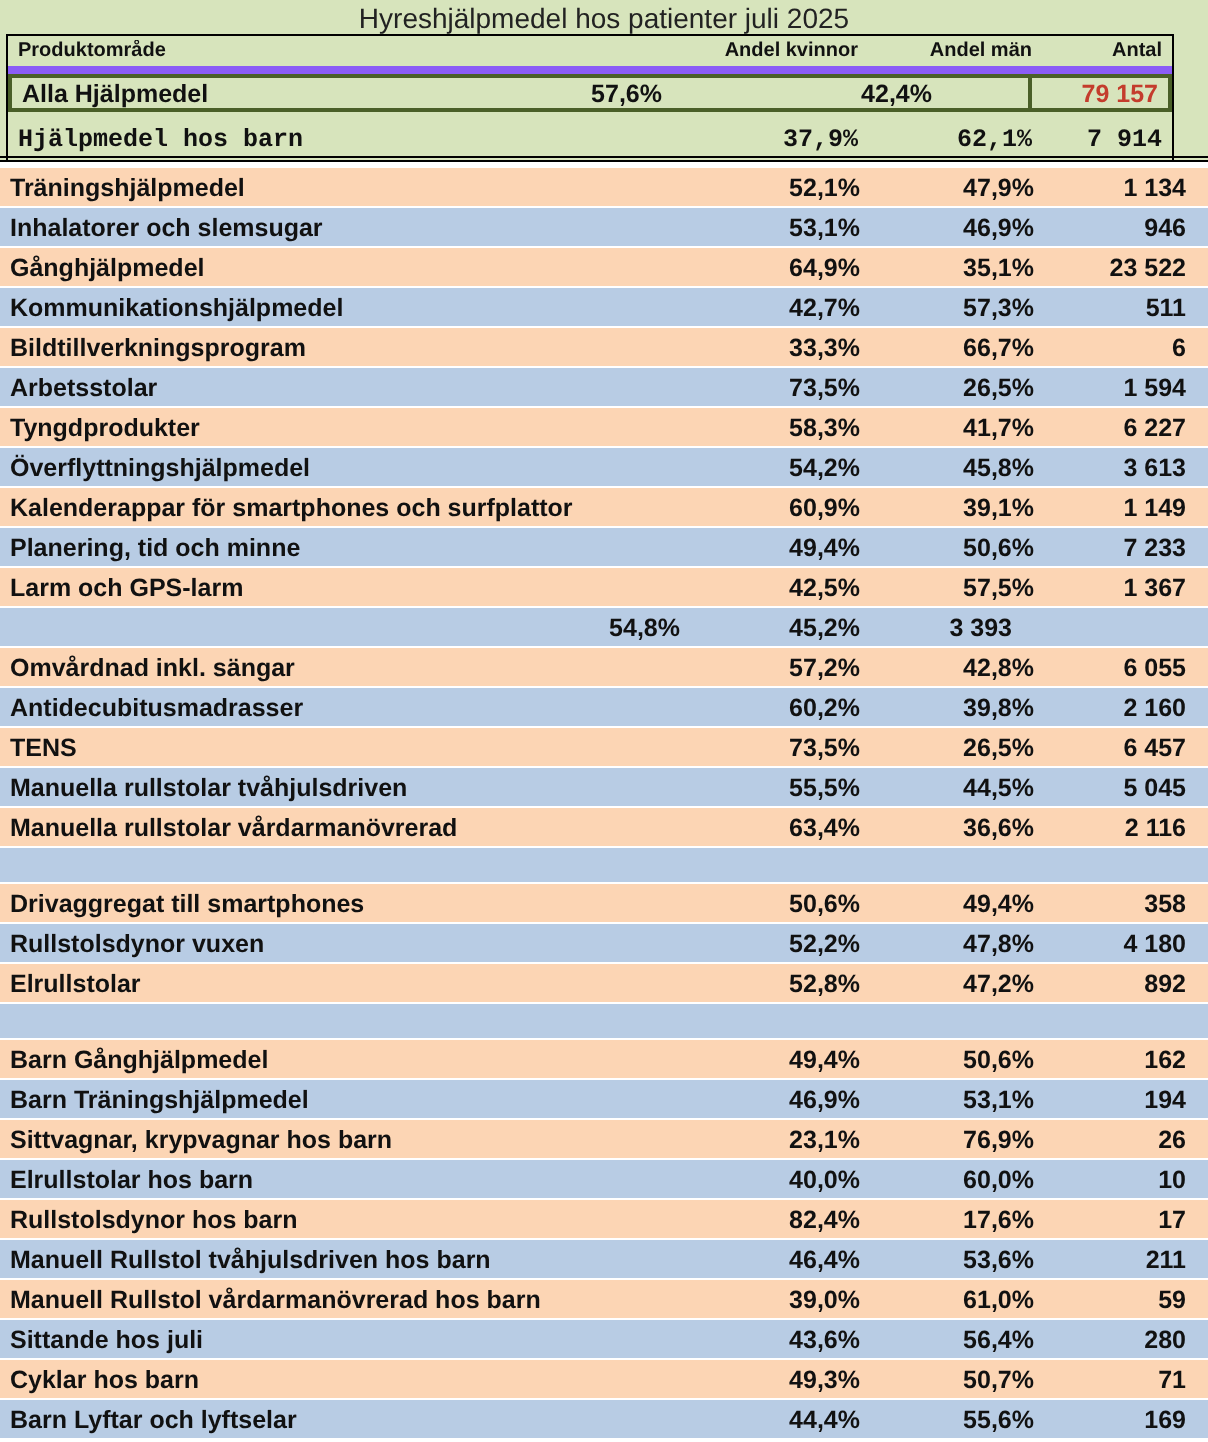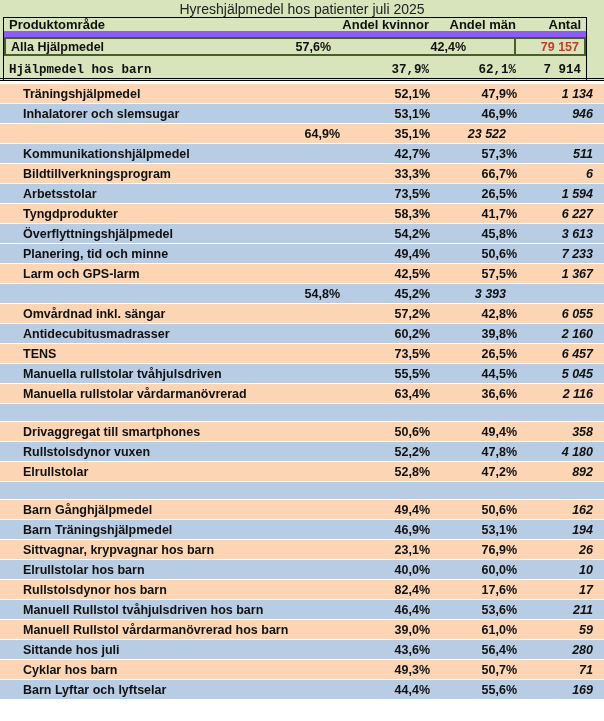--- a/index.html
+++ b/index.html
@@ -19,34 +19,34 @@
   .top{position:absolute;top:0;left:0;width:604px;height:81px;background:var(--green);
        border-bottom:3px double #000;}
   .title{height:17px;line-height:18px;text-align:center;font-size:14px;color:#222;font-weight:normal;}
   .headbox{position:absolute;left:3px;top:17px;width:584px;height:64px;
            border:1px solid #000;border-bottom:none;}
   .grow{display:grid;grid-template-columns:1fr 90px 87px 70px;align-items:center;
         font-weight:bold;font-size:12.5px;color:var(--ink);}
   .grow .c{text-align:right;white-space:nowrap;overflow:hidden;}
   .grow .c.name{text-align:left;padding-left:5px;}
   .grow .c.count{padding-right:5px;}
-  .hrow{height:19px;border-bottom:6px solid #8b5cf6;font-size:13px;}
+  .hrow{height:19px;border-bottom:4px solid #8b5cf6;font-size:10px;}
   .alla{height:19px;border:2px solid var(--dkgreen);gap:48px;}
   .alla .c.count{height:100%;display:flex;align-items:center;justify-content:flex-end;
                  border-left:2px solid var(--dkgreen);color:var(--red);}
   .gap{height:4px;}
   .barn{height:19px;font-family:Liberation Mono, monospace;}
 
   
   .tbody{position:absolute;top:84px;left:0;width:604px;}
   .row{display:grid;grid-template-columns:1fr 90px 87px 87px;align-items:center;
        height:19px;margin-bottom:1px;font-weight:bold;font-size:12.5px;color:var(--ink);}
   .row .c{text-align:right;white-space:nowrap;overflow:hidden;}
-  .row .c.name{text-align:left;padding-left:23px;}
-  .row .c.count{padding-right:11px;font-style:italic;}
+  .row .c.name{text-align:left;padding-left:5px;}
+  .row .c.count{padding-right:11px;}
   .row.peach{background:var(--peach);}
   .row.blue{background:var(--blue);}
   .row.blank{height:17px;}
 </style>
 </head>
 <body>
 
 <div class="page">
 
   <div class="top">
@@ -87,20 +87,21 @@
         <div class="c">47,9%</div>
         <div class="c count">1 134</div>
       </div>
       <div class="row blue">
         <div class="c name">Inhalatorer och slemsugar</div>
         <div class="c">53,1%</div>
         <div class="c">46,9%</div>
         <div class="c count">946</div>
       </div>
       <div class="row peach">
+        <div class="c name">Gånghjälpmedel</div>
         <div class="c">64,9%</div>
         <div class="c">35,1%</div>
         <div class="c count">23 522</div>
       </div>
       <div class="row blue">
         <div class="c name">Kommunikationshjälpmedel</div>
         <div class="c">42,7%</div>
         <div class="c">57,3%</div>
         <div class="c count">511</div>
       </div>
@@ -121,20 +122,26 @@
         <div class="c">58,3%</div>
         <div class="c">41,7%</div>
         <div class="c count">6 227</div>
       </div>
       <div class="row blue">
         <div class="c name">Överflyttningshjälpmedel</div>
         <div class="c">54,2%</div>
         <div class="c">45,8%</div>
         <div class="c count">3 613</div>
       </div>
+      <div class="row peach">
+        <div class="c name">Kalenderappar för smartphones och surfplattor</div>
+        <div class="c">60,9%</div>
+        <div class="c">39,1%</div>
+        <div class="c count">1 149</div>
+      </div>
       <div class="row blue">
         <div class="c name">Planering, tid och minne</div>
         <div class="c">49,4%</div>
         <div class="c">50,6%</div>
         <div class="c count">7 233</div>
       </div>
       <div class="row peach">
         <div class="c name">Larm och GPS-larm</div>
         <div class="c">42,5%</div>
         <div class="c">57,5%</div>

